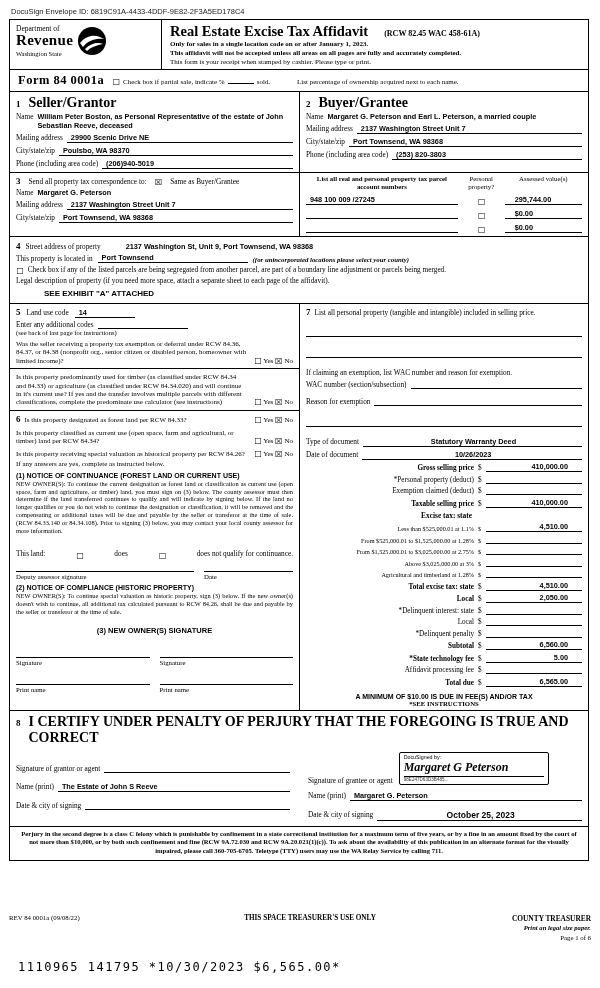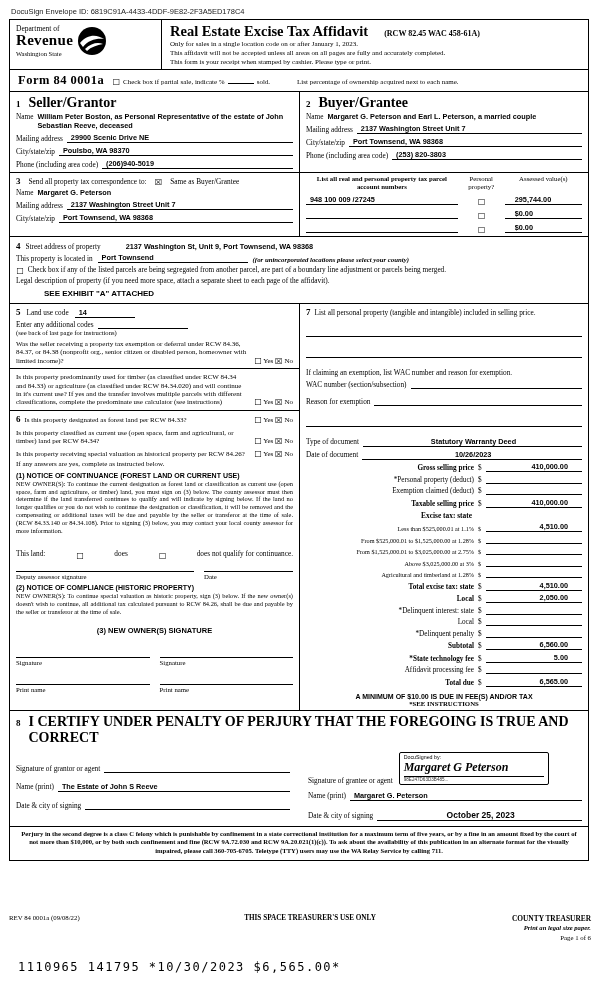--- a/index.html
+++ b/index.html
@@ -15,42 +15,42 @@
   .dept-stack { line-height:1.05; }
   .dept-small { font-size:7.5px; }
   .dept-big { font-size:15px; font-weight:bold; letter-spacing:0.3px; }
   .dept-state { font-size:6.5px; margin-top:2px; }
   .logo { width:30px; height:30px; flex:0 0 auto; margin-top:1px; }
   .hdr-right { flex:1; padding:3px 6px 3px 8px; }
   .title-line { display:flex; align-items:baseline; gap:16px; }
   .title { font-size:14.5px; font-weight:bold; }
   .rcw { font-size:8px; font-weight:bold; }
   .hnote { font-size:7px; line-height:1.25; }
-  .hnote.b { font-weight:normal; }
+  .hnote.b { font-weight:bold; }
 
   
   .fnum-row { display:flex; align-items:flex-end; gap:8px; padding:3px 6px 3px 8px; border-bottom:1px solid #000; }
   .form-number { font-size:12.5px; font-weight:bold; letter-spacing:0.5px; white-space:nowrap; }
   .partial { font-size:7px; display:flex; align-items:baseline; gap:3px; flex:1; padding-bottom:2px; }
   .partial .gap { display:inline-block; width:26px; border-bottom:0.8px solid #000; height:8px; }
   .partial .note { margin-left:24px; }
 
   .cb { font-family:"DejaVu Sans",sans-serif; font-size:8.5px; line-height:1; display:inline-block; transform:translateY(0.5px); }
 
   
   .twocol { display:flex; border-bottom:1px solid #000; }
   .col { width:50%; padding:2px 6px 3px 6px; }
   .col.r { border-left:1px solid #000; }
 
   .sec-head { display:flex; gap:8px; align-items:baseline; margin:1px 0 1px 0; }
   .sec-num { font-weight:bold; font-size:9px; }
   .sec-title { font-weight:bold; font-size:14px; }
   .lbl { font-size:7.3px; }
   .val { font-family:"Liberation Sans",sans-serif; font-weight:bold; font-size:7.3px; }
-  .fline { display:flex; align-items:center; gap:4px; margin-top:3px; }
+  .fline { display:flex; align-items:flex-start; gap:4px; margin-top:3px; }
   .fill { flex:1; border-bottom:0.8px solid #000; min-height:9px; padding:0 2px 0 4px; }
   .name-val { line-height:1.25; }
 
   
   .ptable { font-size:6.8px; }
   .phead { display:flex; text-align:center; font-weight:bold; line-height:1.15; }
   .phead .c1 { width:55%; }
   .phead .c2 { width:17%; font-weight:normal; }
   .phead .c3 { width:28%; font-weight:normal; }
   .prow { display:flex; align-items:flex-end; margin-top:4px; }

